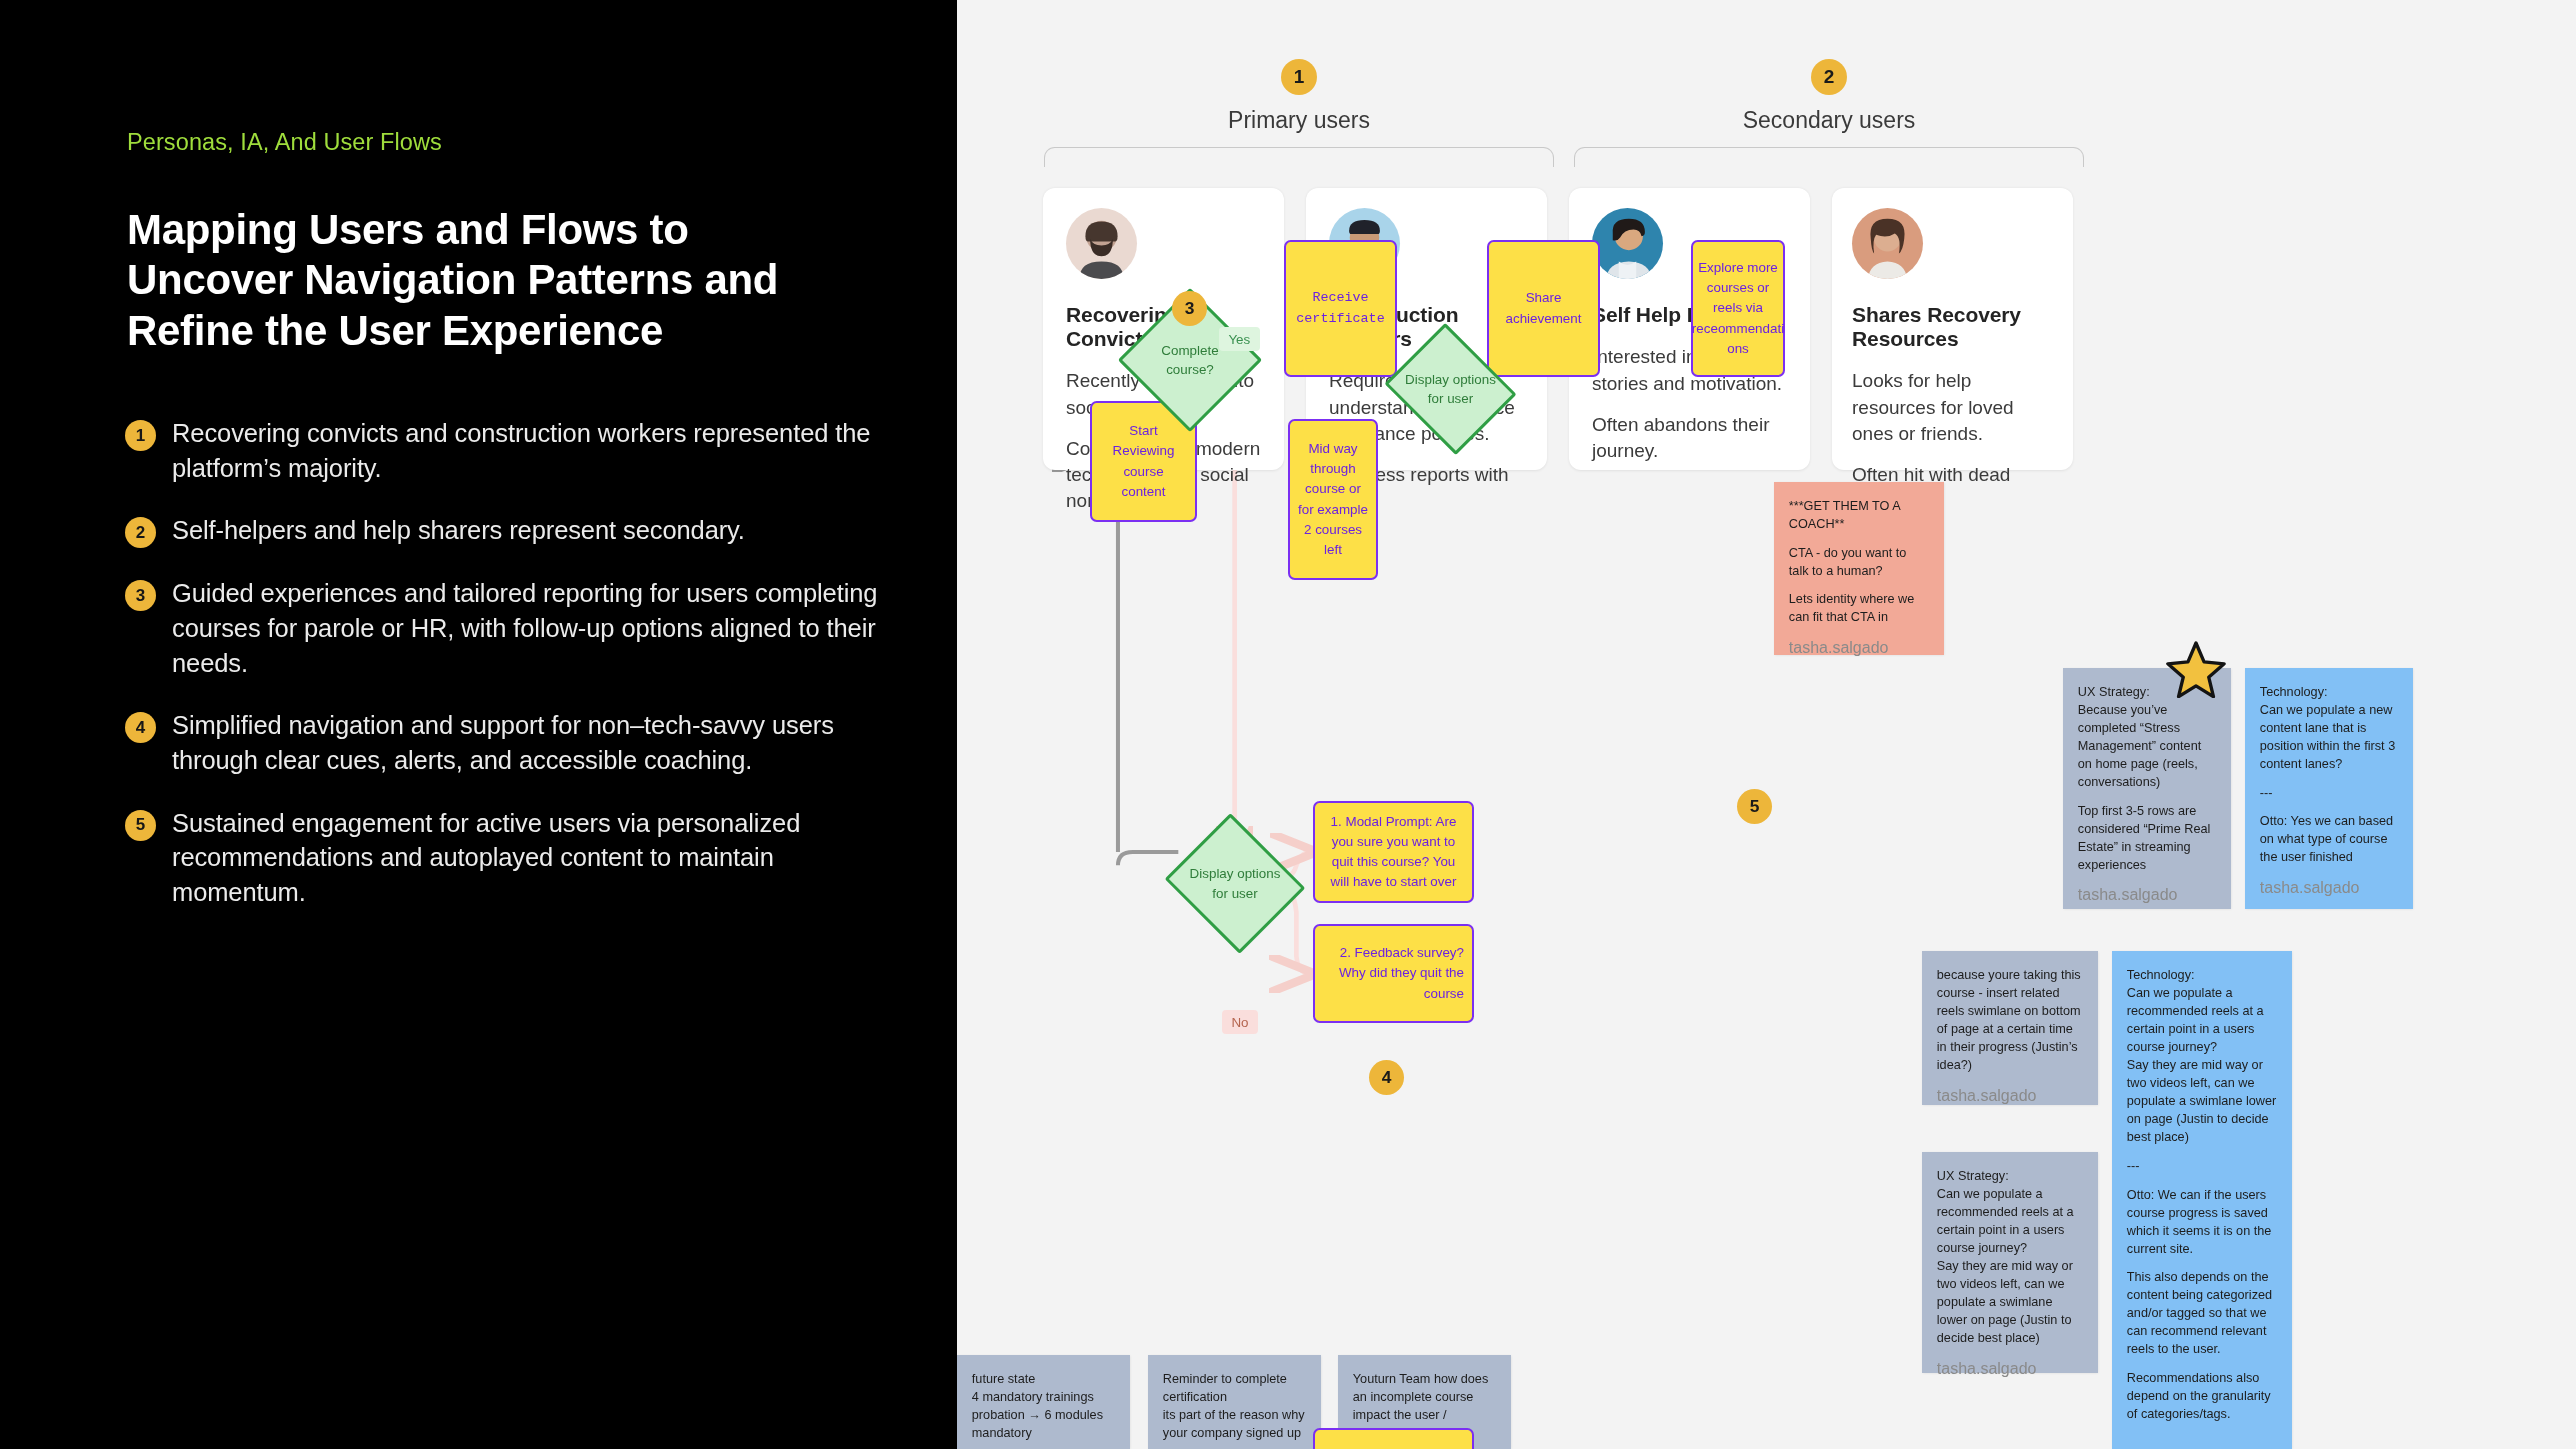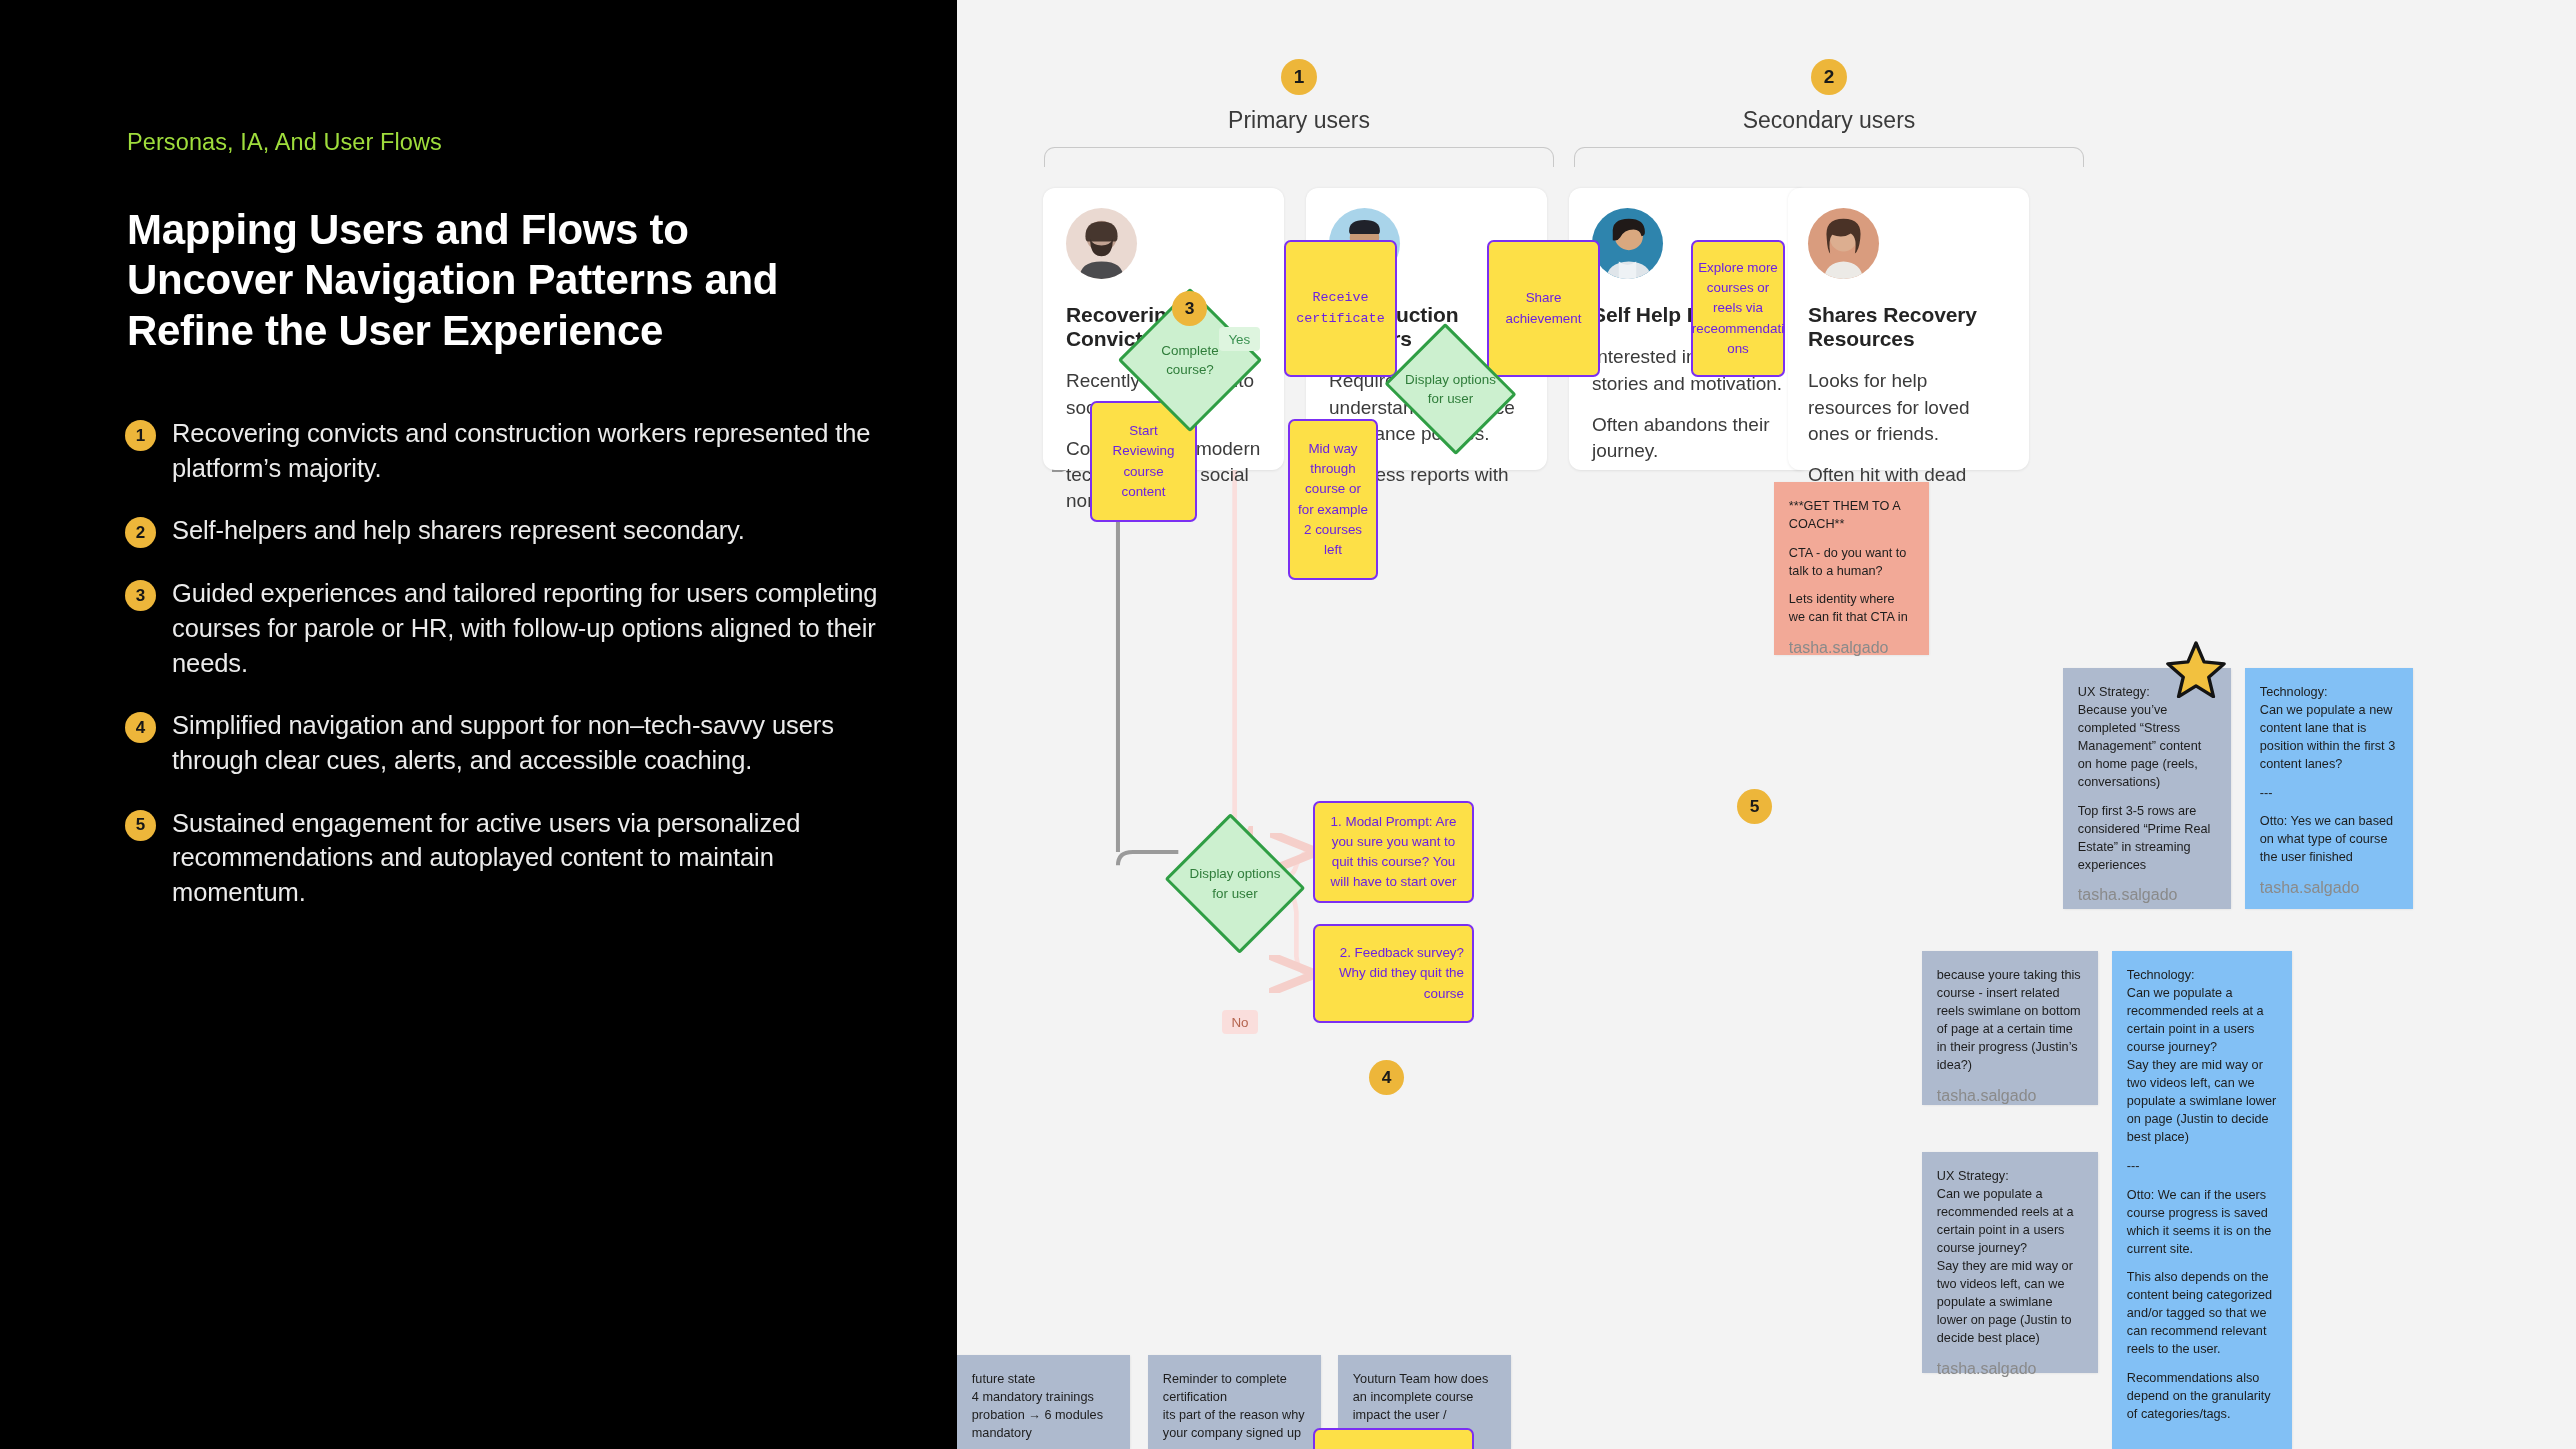--- a/index.html
+++ b/index.html
@@ -242,34 +242,34 @@
           <path d="M31 38 q-2-22 24-22 q24 0 24 20 q0 6-5 6 q-2-10-12-10 q-14 0-20 12 q-4 6-11 4z" fill="#201a18"></path>
           <path d="M22 106 q0-24 33-26 q33 2 33 26z" fill="#dfe5ea"></path>
           <path d="M40 80 q13 10 26 0 l0 26 l-26 0z" fill="#eef2f5"></path>
         </svg>
       </div>
       <div class="pc-title">Self Help Interest</div>
       <div class="pc-line">Interested in self help stories and motivation.</div>
       <div class="pc-line">Often abandons their journey.</div>
     </div>
 
-    <div class="pcard" style="left:831px; top:188px; width:241px; height:282px;padding-left:20px;">
+    <div class="pcard" style="left:875px; top:188px; width:241px; height:282px;padding-left:20px;">
       <div class="pc-avatar" style="background:#d99c7e;">
         <svg viewBox="0 0 106 106" width="71" height="71">
           <circle cx="53" cy="45" r="20" fill="#dcae90"></circle>
           <path d="M28 46 q-4-30 25-30 q29 0 25 30 q-2 18-8 22 q4-24-6-30 q-12 8-28 2 q-6 8-3 28 q-4-4-5-22z" fill="#4a3226"></path>
           <path d="M24 106 q2-24 29-26 q27 2 29 26z" fill="#eceae6"></path>
         </svg>
       </div>
       <div class="pc-title">Shares Recovery Resources</div>
       <div class="pc-line">Looks for help resources for loved ones or friends.</div>
       <div class="pc-line">Often hit with dead ends.</div>
     </div>
 
-    <div class="note salmon" style="left:817px; top:482px; width:155px; height:173px;">
+    <div class="note salmon" style="left:817px; top:482px; width:170px; height:173px;">
       <p>***GET THEM TO A COACH**</p>
       <p>CTA - do you want to talk to a human?</p>
       <p>Lets identity where we can fit that CTA in</p>
       <div class="author">tasha.salgado</div>
     </div>
 
     <div class="note gray" style="left:1106px; top:668px; width:168px; height:241px;">
       <p>UX Strategy:
 Because you’ve completed “Stress Management” content on home page (reels, conversations)</p>
       <p>Top first 3-5 rows are considered “Prime Real Estate” in streaming experiences</p>

